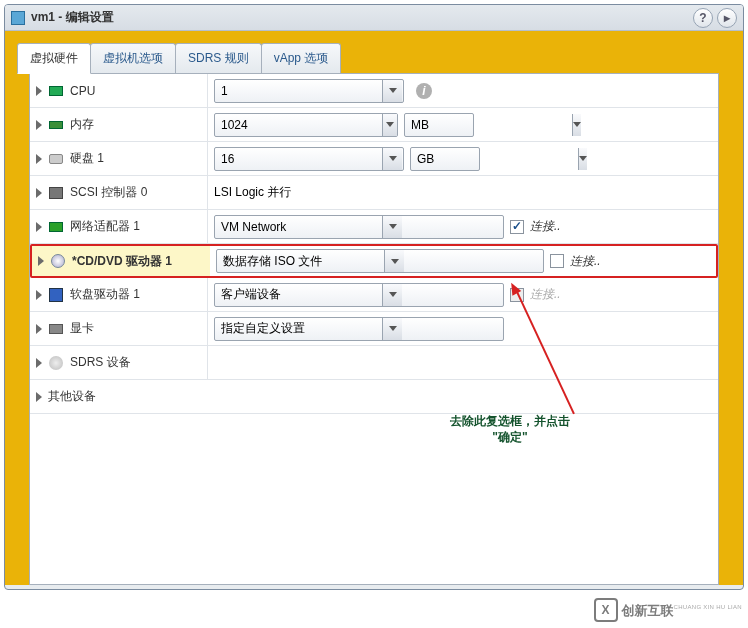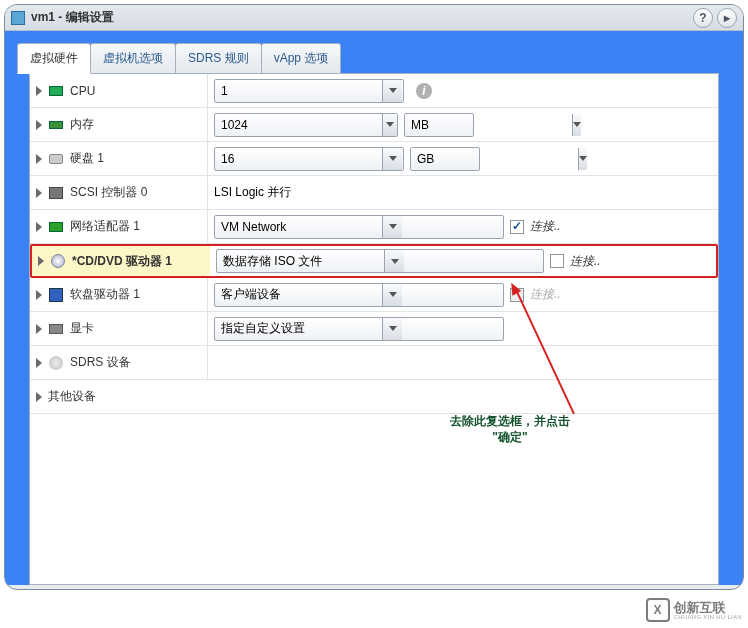--- a/index.html
+++ b/index.html
@@ -1,25 +1,25 @@
 <!DOCTYPE html>
 <html><head>
 <meta charset="utf-8">
 <style>
   * { box-sizing: border-box; margin: 0; padding: 0; font-family: Arial, "Microsoft YaHei", sans-serif; font-size: 12px; }
   body { background: #fff; position: relative; width: 748px; height: 628px; }
 
-  .dialog { border: 1px solid #7b8ca0; border-radius: 13px; margin: 4px; background: #e8ecef; overflow: hidden; }
+  .dialog { border: 1px solid #7b8ca0; border-radius: 4px; margin: 4px; background: #e8ecef; overflow: hidden; }
   .titlebar { background: linear-gradient(#e4e9ee,#d7dde4); height: 26px; display: flex; align-items: center; padding: 0 6px; border-bottom: 1px solid #b5bfcc; }
   .titlebar .vm-icon { width: 14px; height: 14px; background: #5aa7d6; border: 1px solid #2a6f9e; margin-right: 6px; }
   .title-text { font-weight: bold; color: #333; }
   .help-btn { margin-left: auto; width: 20px; height: 20px; border-radius: 50%; background: linear-gradient(#fff,#e0e5eb); border: 1px solid #96a3b3; display: flex; align-items: center; justify-content: center; color: #556; font-weight: bold; margin-right: 4px; }
   .close-btn { width: 20px; height: 20px; border-radius: 50%; background: linear-gradient(#fff,#e0e5eb); border: 1px solid #96a3b3; display: flex; align-items: center; justify-content: center; color: #556; font-weight: bold; }
 
-  .tabs-wrap { padding: 12px 12px 0 12px; background: #3b82f6; }
+  .tabs-wrap { padding: 12px 12px 0 12px; background: #eab308; }
   .tabs { display: flex; }
   .tab { padding: 6px 12px; border: 1px solid #a6b0bc; border-bottom: none; background: linear-gradient(#f6f8fa,#e4e9ee); border-radius: 3px 3px 0 0; margin-right: -1px; color: #2b5a8c; }
   .tab.active { background: #fff; color: #333; position: relative; z-index: 2; border-bottom: 1px solid #fff; margin-bottom: -1px; }
 
   .panel { border: 1px solid #a6b0bc; background: #fff; margin: 0 12px 4px 12px; }
 
   .row { display: flex; align-items: center; border-bottom: 1px solid #e0e4e9; height: 34px; }
   .row:last-child { border-bottom: none; }
   .lcell { width: 178px; display: flex; align-items: center; padding-left: 6px; height: 100%; border-right: 1px solid #e0e4e9; }
   .rcell { flex: 1; display: flex; align-items: center; padding-left: 6px; gap: 6px; height: 100%; }
@@ -54,21 +54,21 @@
   .ic-floppy { background: #3262c0; width:14px; height:14px; border:1px solid #234; }
   .ic-gpu { background: #888; width:14px; height:10px; border:1px solid #555; }
   .ic-vmci { width:14px; height:14px; border-radius:50%; background: radial-gradient(#eee,#bbb); }
 
   .annotation { position: absolute; color: #14532d; font-size: 20px; font-weight: bold; line-height: 1.3; text-align: left; }
   .arrow-line { position: absolute; width: 2px; background: #d62121; transform-origin: top left; }
   .arrow-head { position: absolute; width: 0; height: 0; border-left: 5px solid transparent; border-right: 5px solid transparent; border-bottom: 12px solid #d62121; }
 
   .watermark { position: absolute; right: 6px; bottom: 6px; display: flex; align-items: center; gap: 4px; opacity: 0.85; }
   .wm-logo { width: 24px; height: 24px; border: 2px solid #666; border-radius: 4px; display:flex; align-items:center; justify-content:center; font-weight:bold; color:#666; background:#fff; }
-  .wm-text { display:flex; flex-direction:column; line-height:1; }
+  .wm-text { display:flex; line-height:1; }
   .wm-text .big { font-size: 13px; font-weight: bold; color: #666; }
   .wm-text .small { font-size: 6px; color: #999; letter-spacing: 0.3px; }
 </style>
 </head>
 <body>
 
 <div class="dialog">
   <div class="titlebar">
     <span class="vm-icon"></span>
     <span class="title-text">vm1 - 编辑设置</span>

